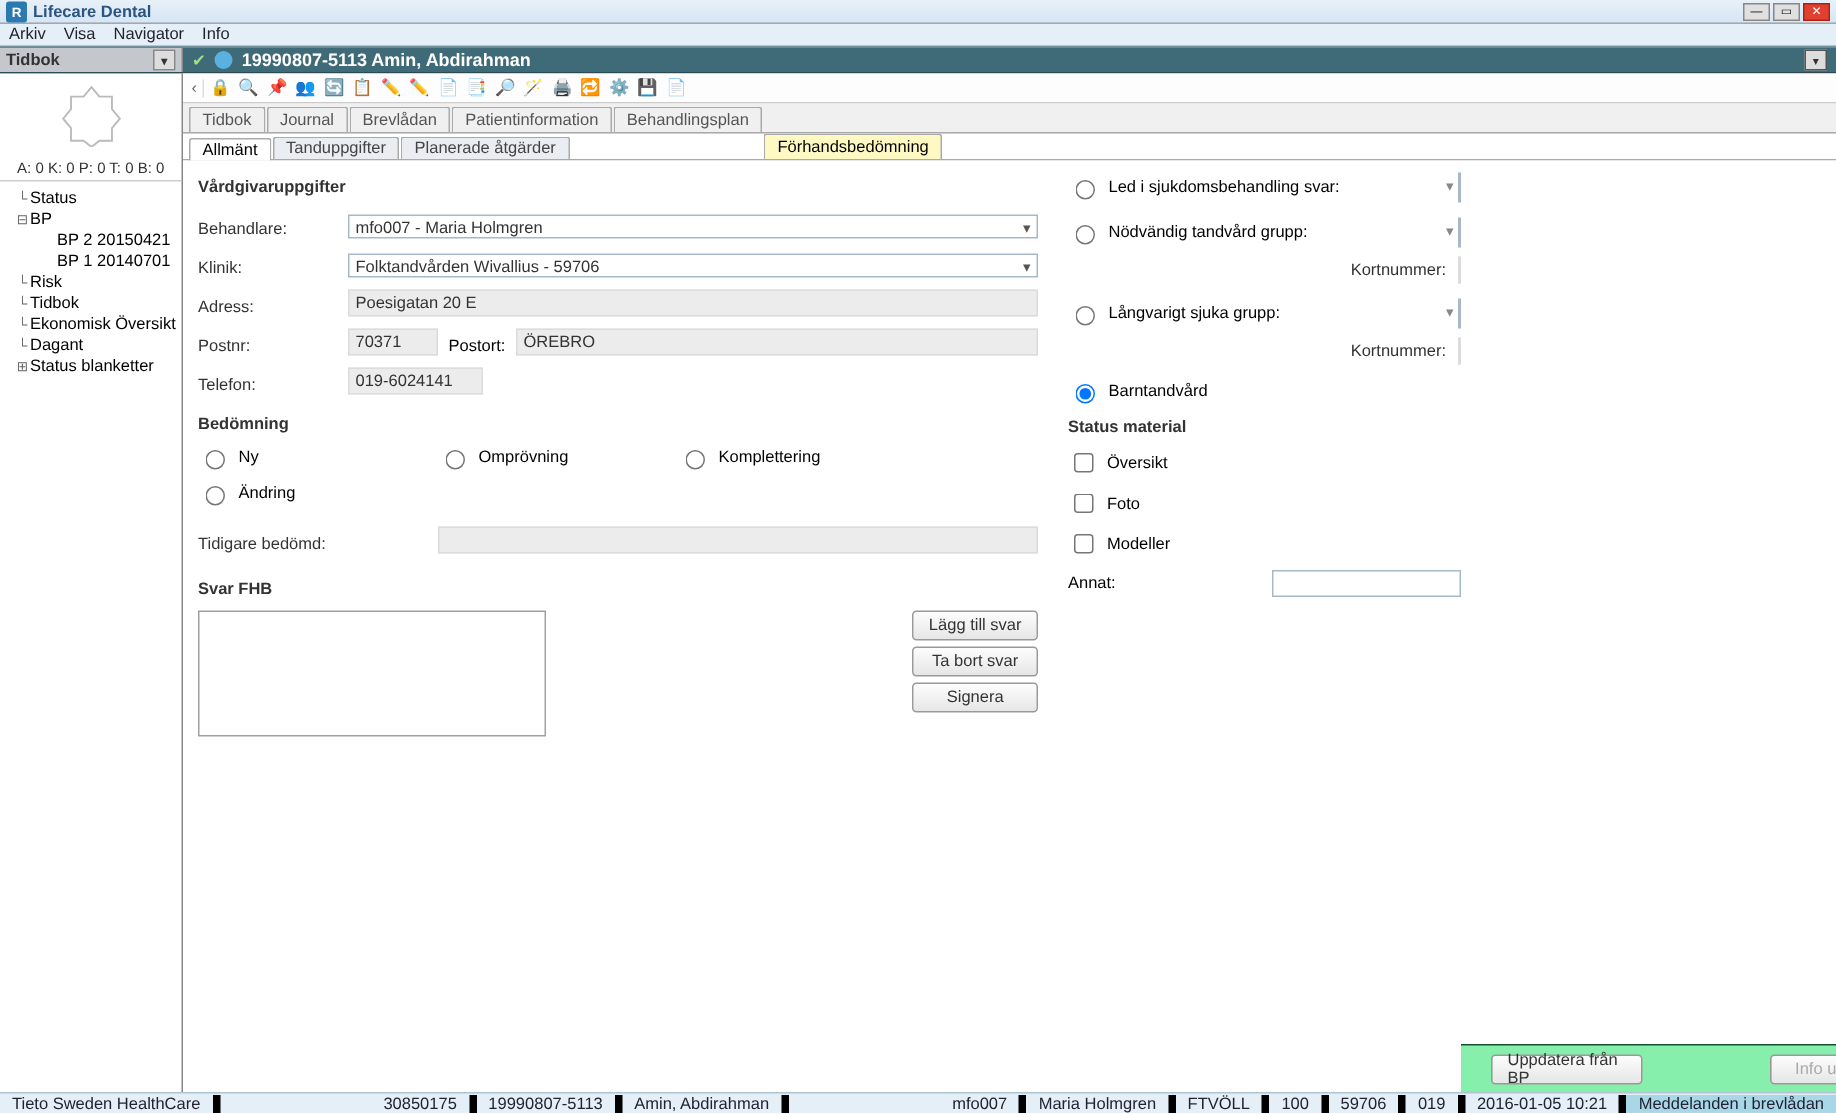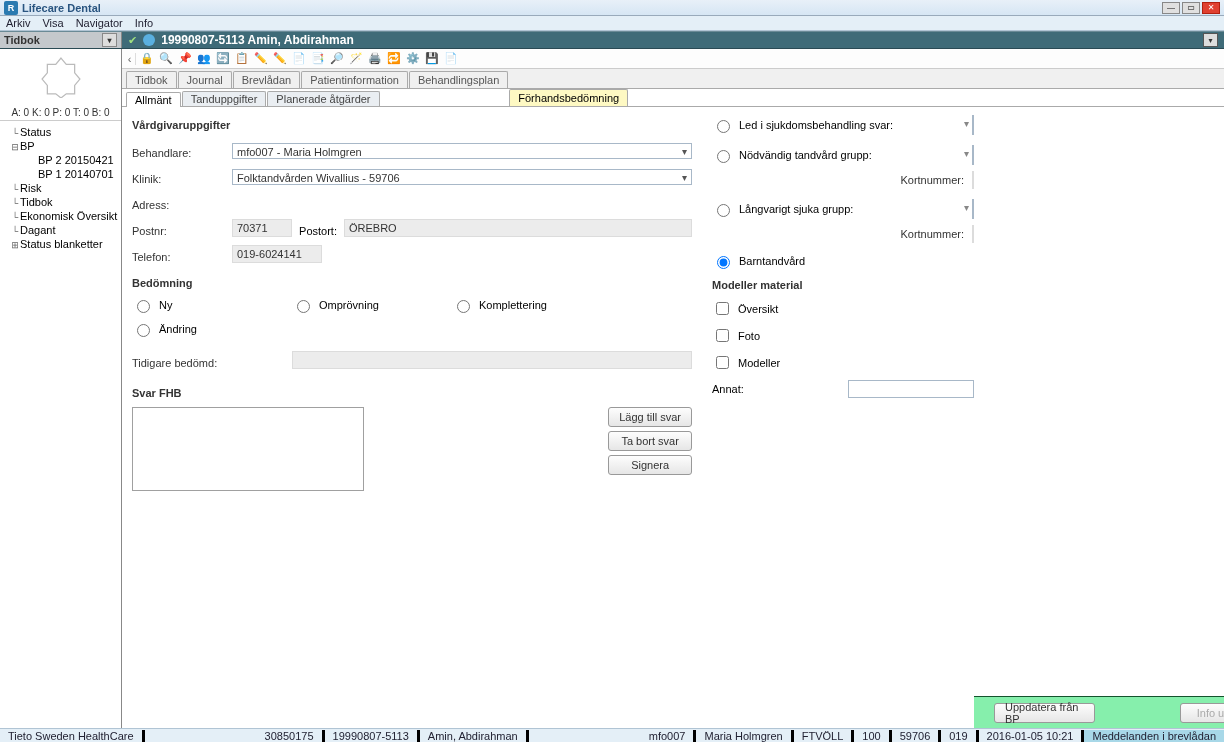--- a/index.html
+++ b/index.html
@@ -90,21 +90,21 @@
 .svar-row { display: flex; align-items: flex-start; gap: 12px; margin-top: 6px; }
 .btn { height: 20px; min-width: 64px; padding: 0 10px; background: linear-gradient(#fdfdfd, #e6e6e6); border: 1px solid #999; border-radius: 3px; color: #333; display: inline-flex; align-items: center; justify-content: center; cursor: default; }
 .btn.disabled { color: #aaa; }
 
 
 .action-bar { height: 32px; border-top: 1px solid #14532d; display: flex; align-items: center; padding: 0 12px; gap: 8px; background: #86efac; margin-top: auto; }
 .action-bar .spacer { flex: 1; }
 
 
 .status-bar { height: 14px; background: #e4eff7; border-top: 1px solid #b0c4d4; display: flex; align-items: center; font-size: 10px; color: #223; }
-.status-bar > div { padding: 0 8px; border-right: 3px solid #000000; white-space: nowrap; }
+.status-bar > div { padding: 0 8px; border-right: 5px solid #000000; white-space: nowrap; }
 .status-bar .msg { background: #a8d8e8; margin-left: auto; border-right: none; }
 </style>
 </head>
 <body>
 
 <div class="title-bar">
   <div class="app-icon">R</div>
   <div class="title-text">Lifecare Dental</div>
   <div class="win-btns">
     <div>—</div>
@@ -206,20 +206,21 @@
               </div>
           </div>
           <div class="frow">
             <div class="lab">Klinik:</div>
             <div class="val">
                 <div class="sel">Folktandvården Wivallius - 59706</div>
               </div>
           </div>
           <div class="frow">
             <div class="lab">Adress:</div>
+            <div class="ro-input ro-full">Poesigatan 20 E</div>
           </div>
           <div class="frow">
             <div class="lab">Postnr:</div>
             <div class="ro-input" style="width:60px">70371</div>
             <div style="width:52px; text-align:center">Postort:</div>
             <div class="ro-input ro-full">ÖREBRO</div>
           </div>
           <div class="frow">
             <div class="lab">Telefon:</div>
             <div class="ro-input" style="width:90px">019-6024141</div>
@@ -297,21 +298,21 @@
             <div class="kl">Kortnummer:</div>
             <div class="kv"></div>
           </div>
           <div class="grp-row">
             <div class="r">
                 <input type="radio" name="grp" checked="" style="">
                 <span>Barntandvård</span>
               </div>
           </div>
 
-          <div class="section-title" style="margin-top:6px">Modeller material</div>
+          <div class="section-title" style="margin-top:6px">Status material</div>
           <div class="chk-row">
               <input type="checkbox" style="">
               <span>Översikt</span>
             </div>
           <div class="chk-row">
               <input type="checkbox" style="">
               <span>Foto</span>
             </div>
           <div class="chk-row">
               <input type="checkbox" style="">

